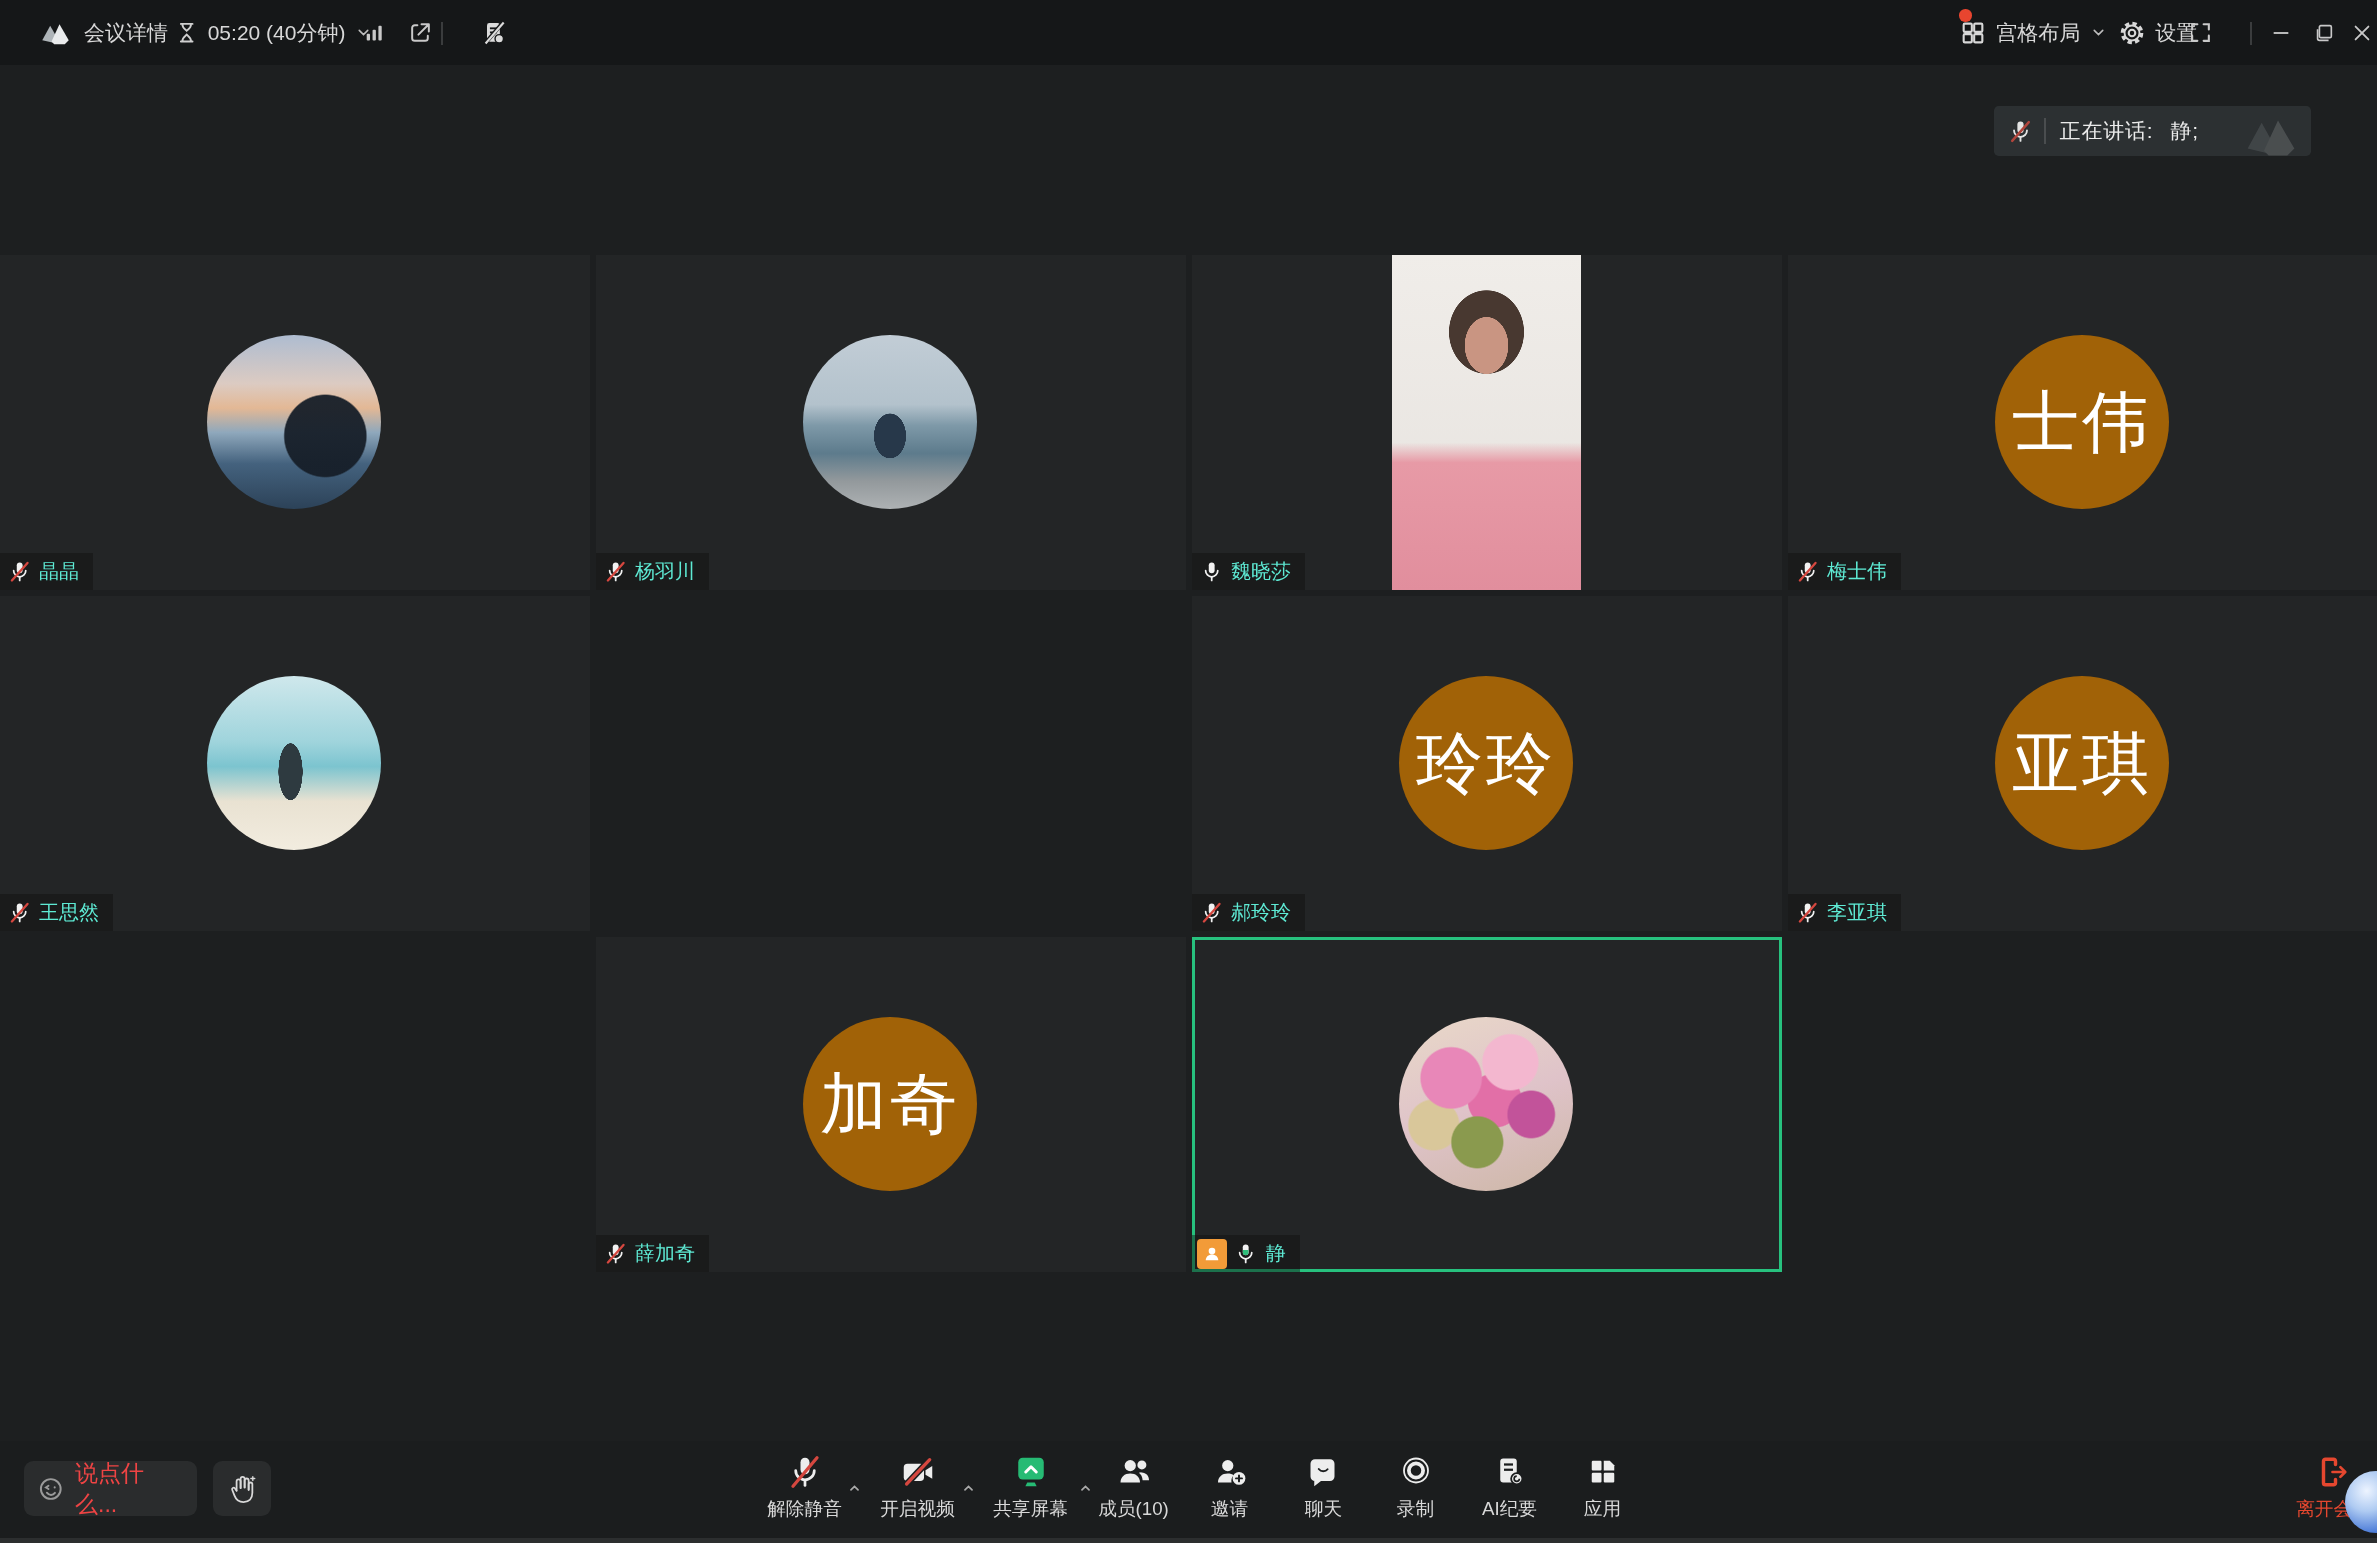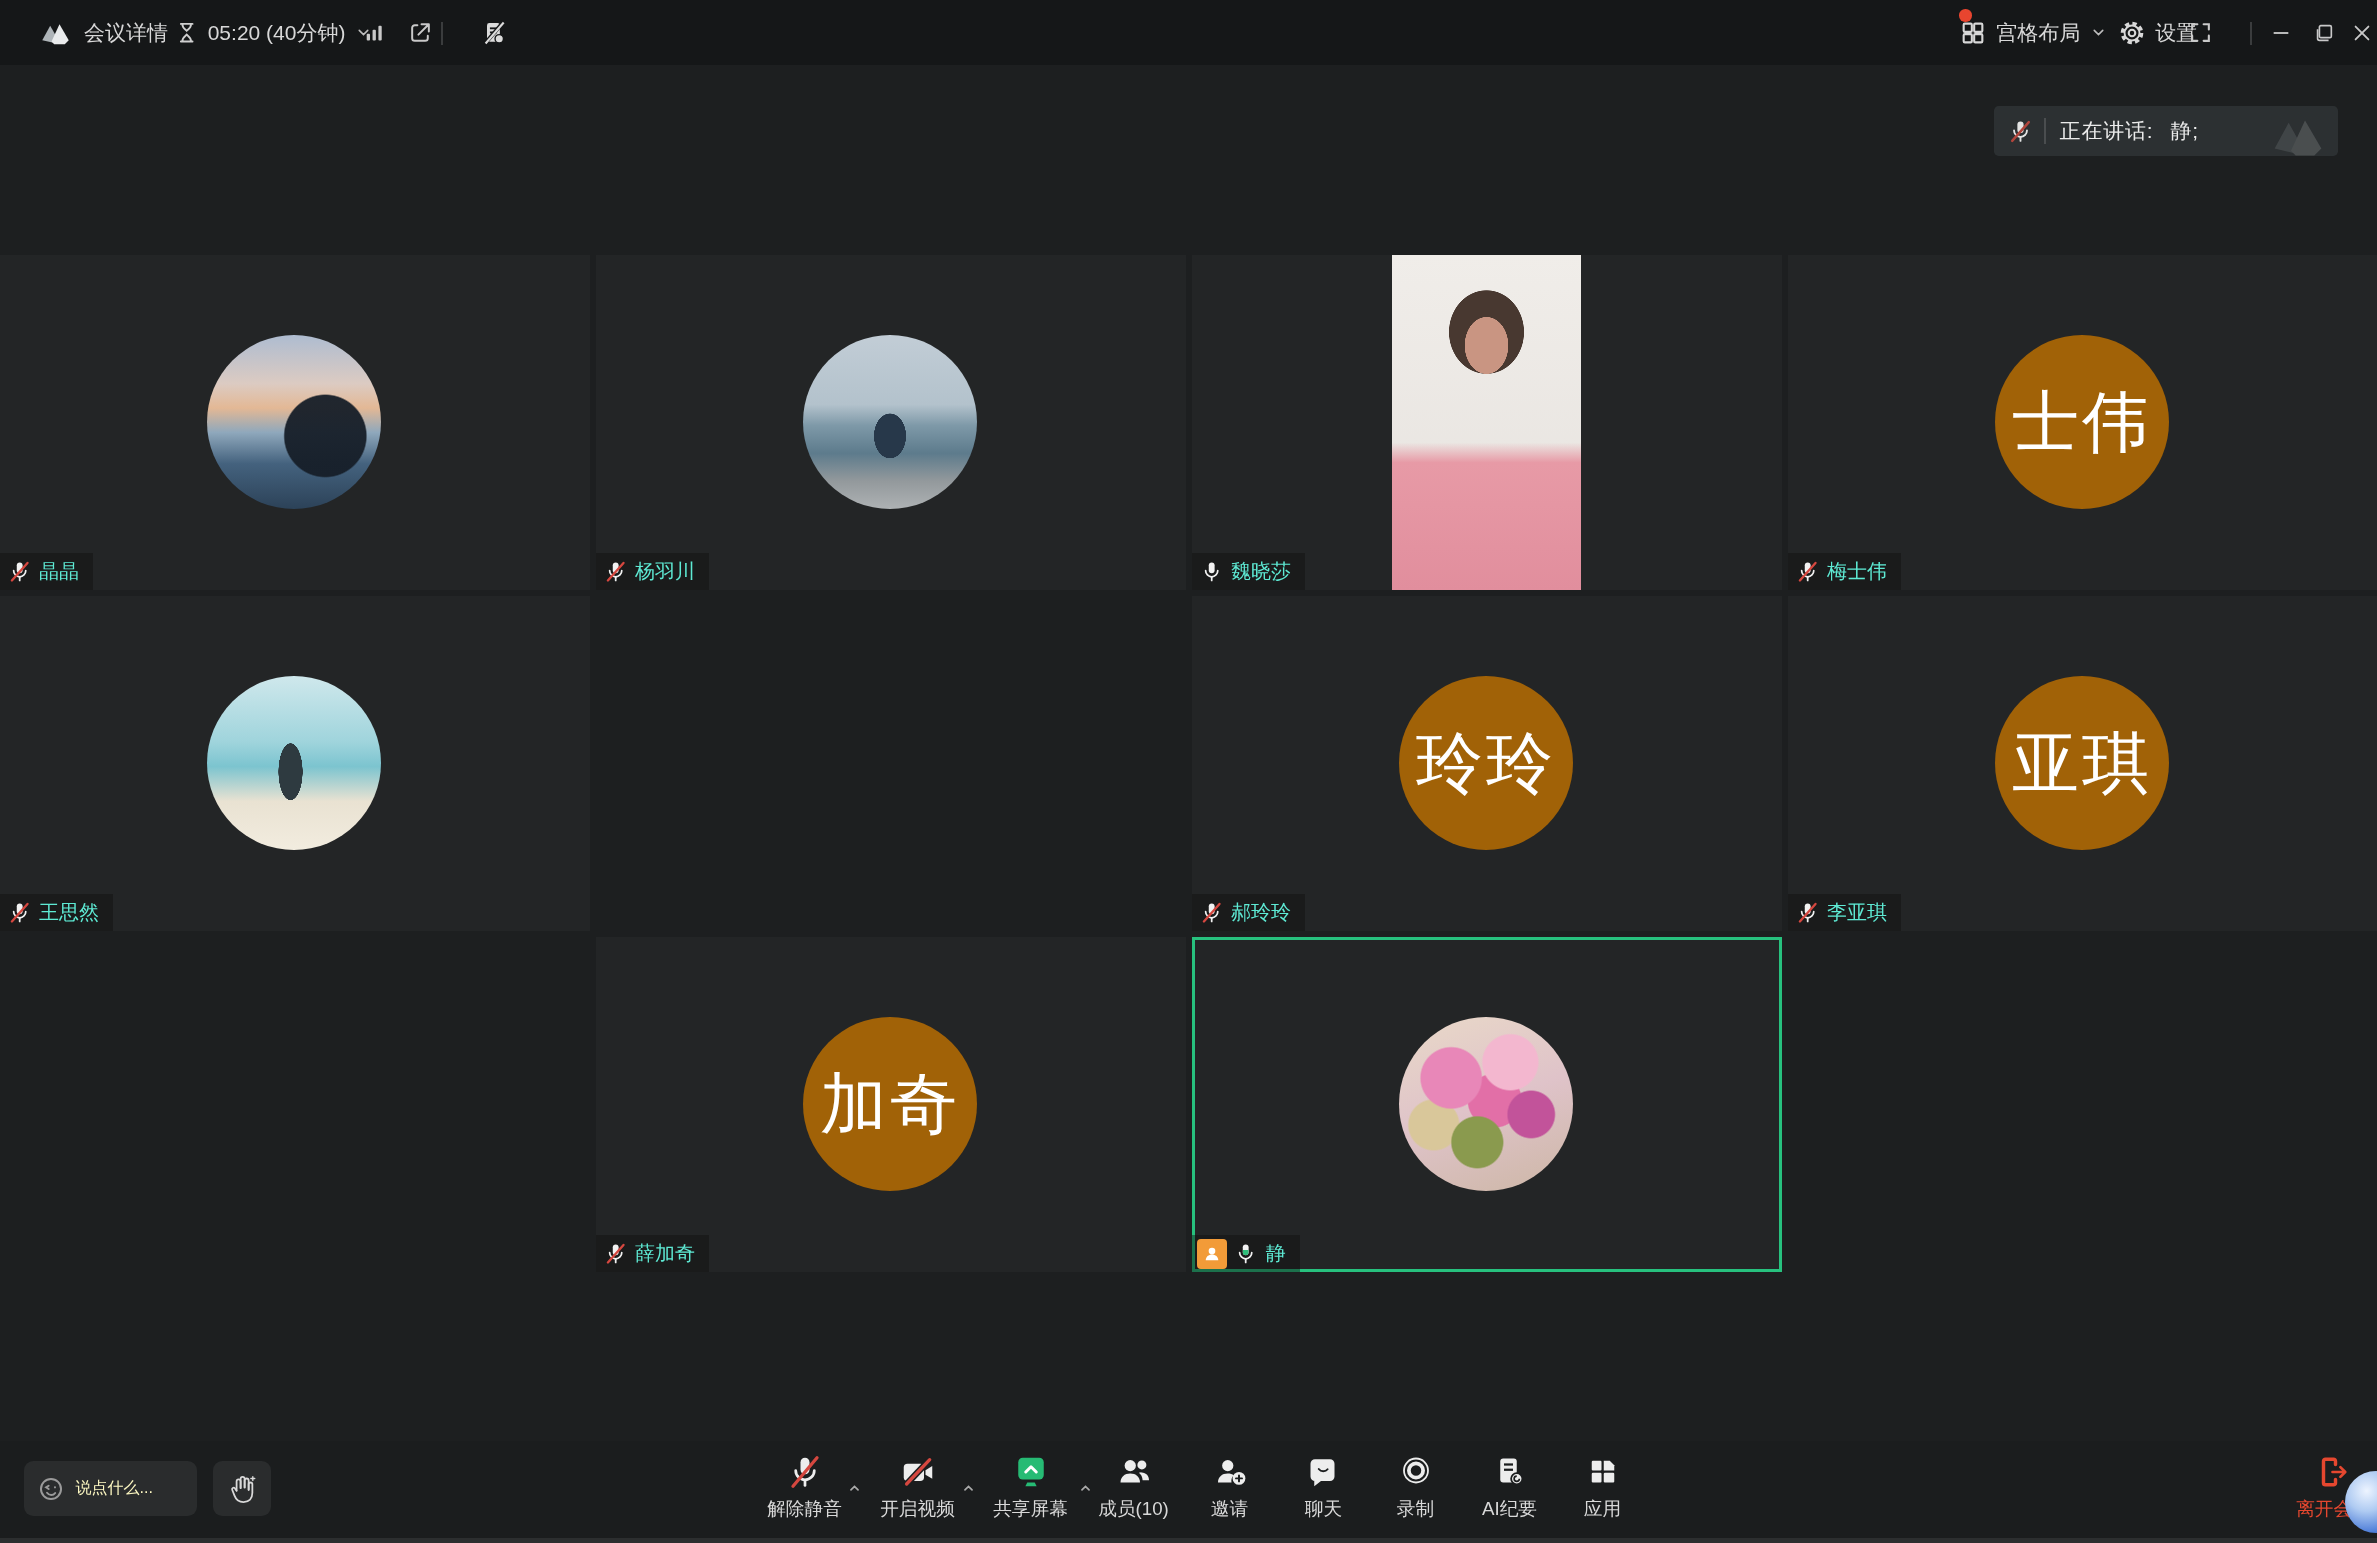--- a/index.html
+++ b/index.html
@@ -11,21 +11,21 @@
   .topbar { position:absolute; left:0; top:0; width:2377px; height:65px; background:#151718;
     color:#DBDBDB; }
   .tb-item { position:absolute; top:0; height:65px; display:flex; align-items:center; gap:9.3px;
     color:#D8D8D8; font-size:21px;margin-left:19px; }
   .tb-ico { display:inline-flex; }
   .v-div { position:absolute; top:22px; width:1.6px; height:23.4px; background:#3A3C3D; }
   .win-btn { position:absolute; top:17px; width:31px; height:31px; display:flex; align-items:center; justify-content:center; }
   .red-dot { position:absolute; left:1959px; top:9.3px; width:12.5px; height:12.5px; border-radius:50%; background:#E8452F; }
 
   
-  .banner { position:absolute; left:1994px; top:106px; width:344px; height:50px; background:rgba(46,50,52,.92);
+  .banner { position:absolute; left:1994px; top:106px; width:317px; height:50px; background:rgba(46,50,52,.92);
     border-radius:4.7px; display:flex; align-items:center; overflow:hidden; }
   .banner .b-div { width:1.6px; height:26.5px; background:#4A4D4F; margin:0 14px 0 11px; }
   .banner .b-text { color:#EBEBEB; font-size:21px; letter-spacing:0.8px; }
   .banner .b-wm { position:absolute; right:4.7px; top:4.7px; opacity:.16; }
 
   
   .tile { position:absolute; width:590px; height:335px; background:#232526;
     left:calc(var(--c) * 596px); top:calc(255px + var(--r) * 341px); }
   .tile.active { outline:3.1px solid #27C17E; outline-offset:-3.1px; }
   .avatar { position:absolute; left:207px; top:80px; width:174px; height:174px; border-radius:50%;
@@ -63,21 +63,21 @@
     linear-gradient(160deg,#E9D9C8 0%,#DFC3C9 50%,#CDB7A6 100%); }
 
   .badge-host { width:30px; height:30px; border-radius:3.9px; background:#F29B38;
     display:flex; align-items:center; justify-content:center; flex:none; }
 
   
   .bottombar { position:absolute; left:0; top:1441px; width:2377px; height:97px; background:#1B1D1E; }
   .bottom-strip { position:absolute; left:0; top:1538px; width:2377px; height:6.2px; background:#2C2E2F; }
   .msg-input { position:absolute; left:24px; top:20px; width:173px; height:55px; background:#2A2C2D;
     border-radius:9.3px; display:flex; align-items:center; gap:11px; padding:0 12.5px; }
-  .msg-input span { color:#fef9c3; font-size:16px; }
+  .msg-input span { color:#ef4444; font-size:23px; }
   .hand-btn { position:absolute; left:213px; top:20px; width:58px; height:55px; background:#2A2C2D;
     border-radius:9.3px; display:flex; align-items:center; justify-content:center; }
   .ctl { position:absolute; top:12.5px; width:101px; margin-left:-51px; display:flex; flex-direction:column;
     align-items:center; gap:6.2px; }
   .ctl .lab { color:#D9D9D9; font-size:18.7px; white-space:nowrap; }
   .ctl.leave .lab { color:#E5472F; }
   .chev { position:absolute; top:39px; color:#A9A9A9; }
   .ball { position:absolute; left:2345px; top:1471px; width:62px; height:62px; border-radius:50%;
     background:radial-gradient(circle at 35% 32%, #EDF4FF 0%, #AFCBF2 35%, #4C7CD8 72%, #2B4FA6 100%); }
 </style>

